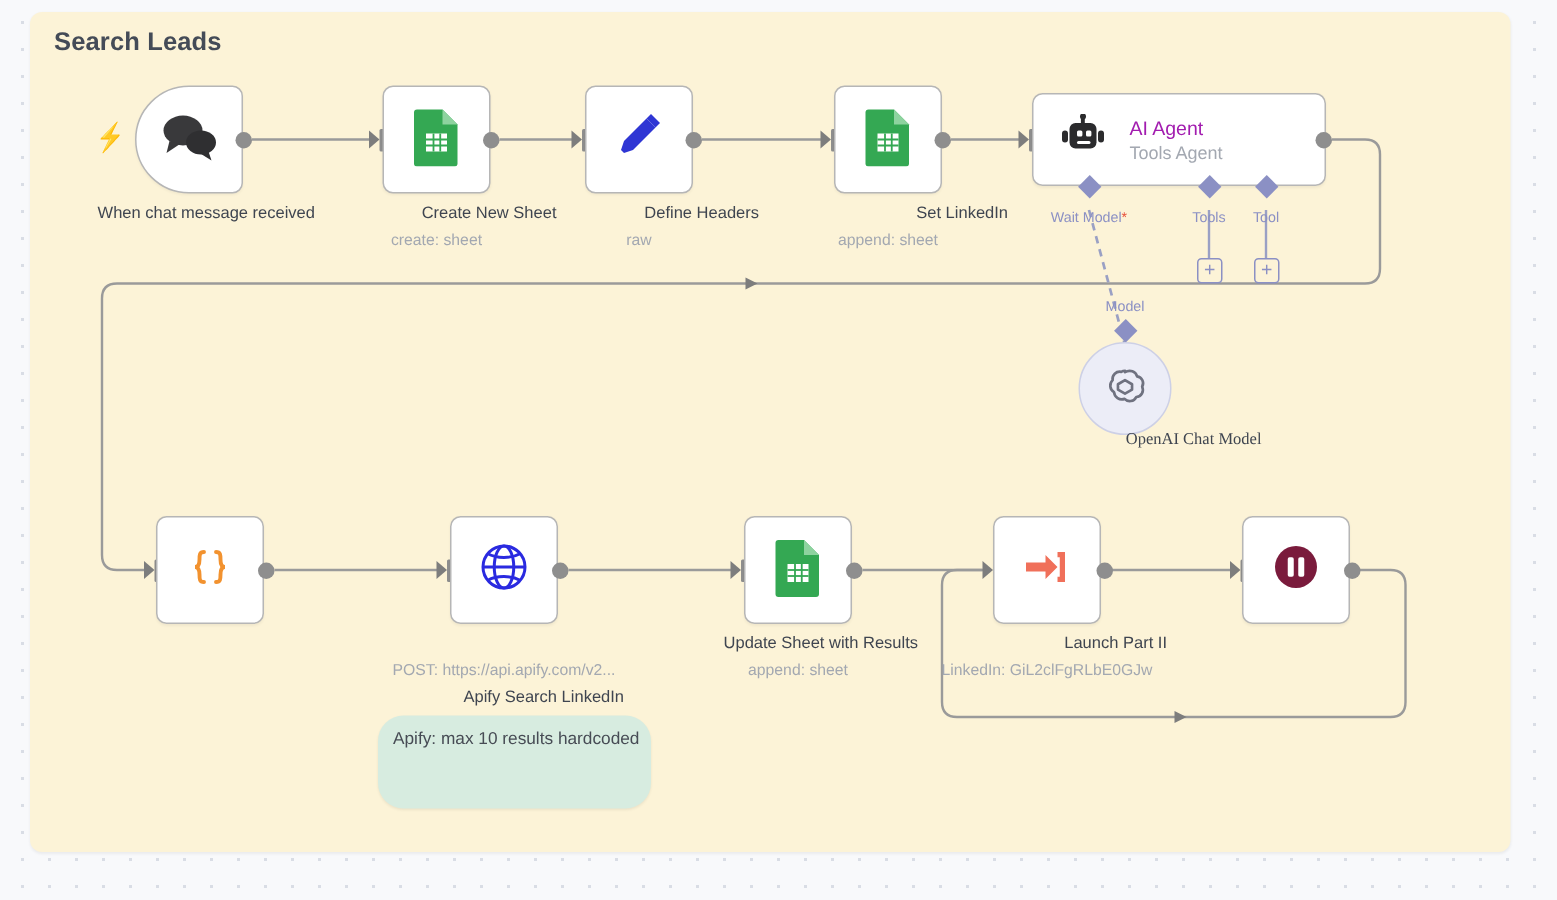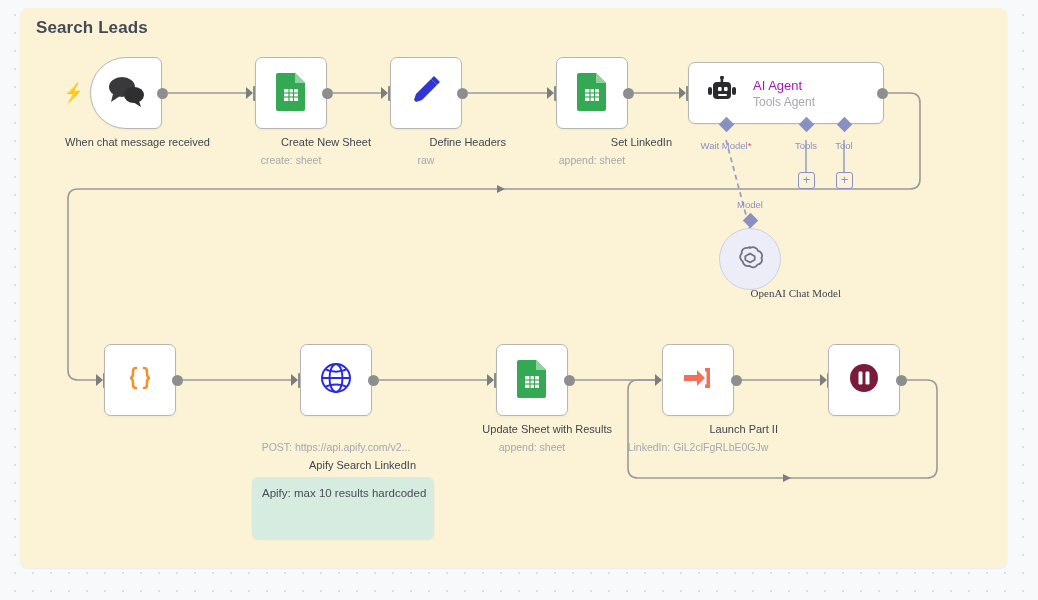--- a/index.html
+++ b/index.html
@@ -35,21 +35,21 @@
     color: #444b57;
     letter-spacing: .1px;
   }
 
   
   .note {
     position: absolute;
     left: 252px; top: 477px;
     width: 182px; height: 62px;
     background: #d7ece0;
-    border-radius: 6px;
+    border-radius: 17px;
     box-shadow: 0 1px 2px rgba(0,0,0,.07);
   }
   .note-text {
     position: absolute;
     left: 10px; top: 9px;
     width: 165px;
     font-size: 11.5px;
     color: #474c55;
     line-height: 1.35;
   }

